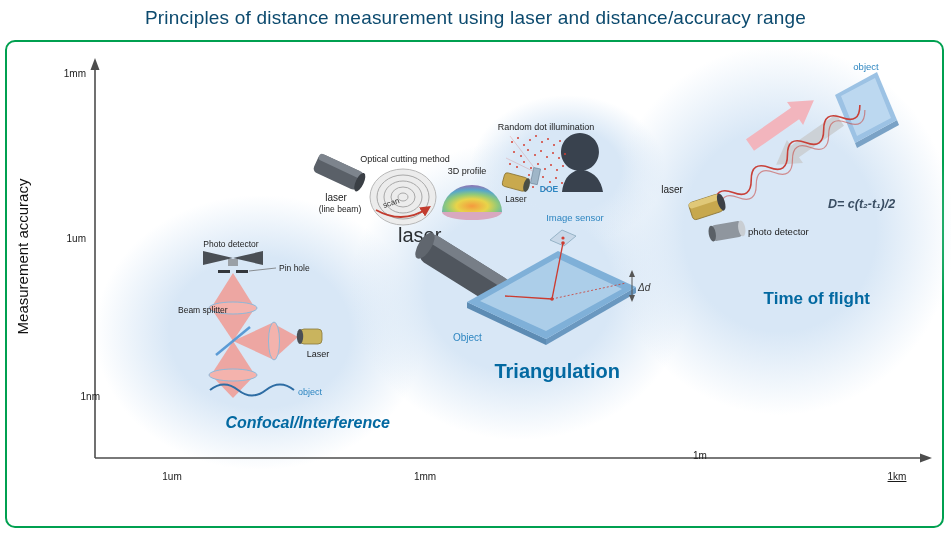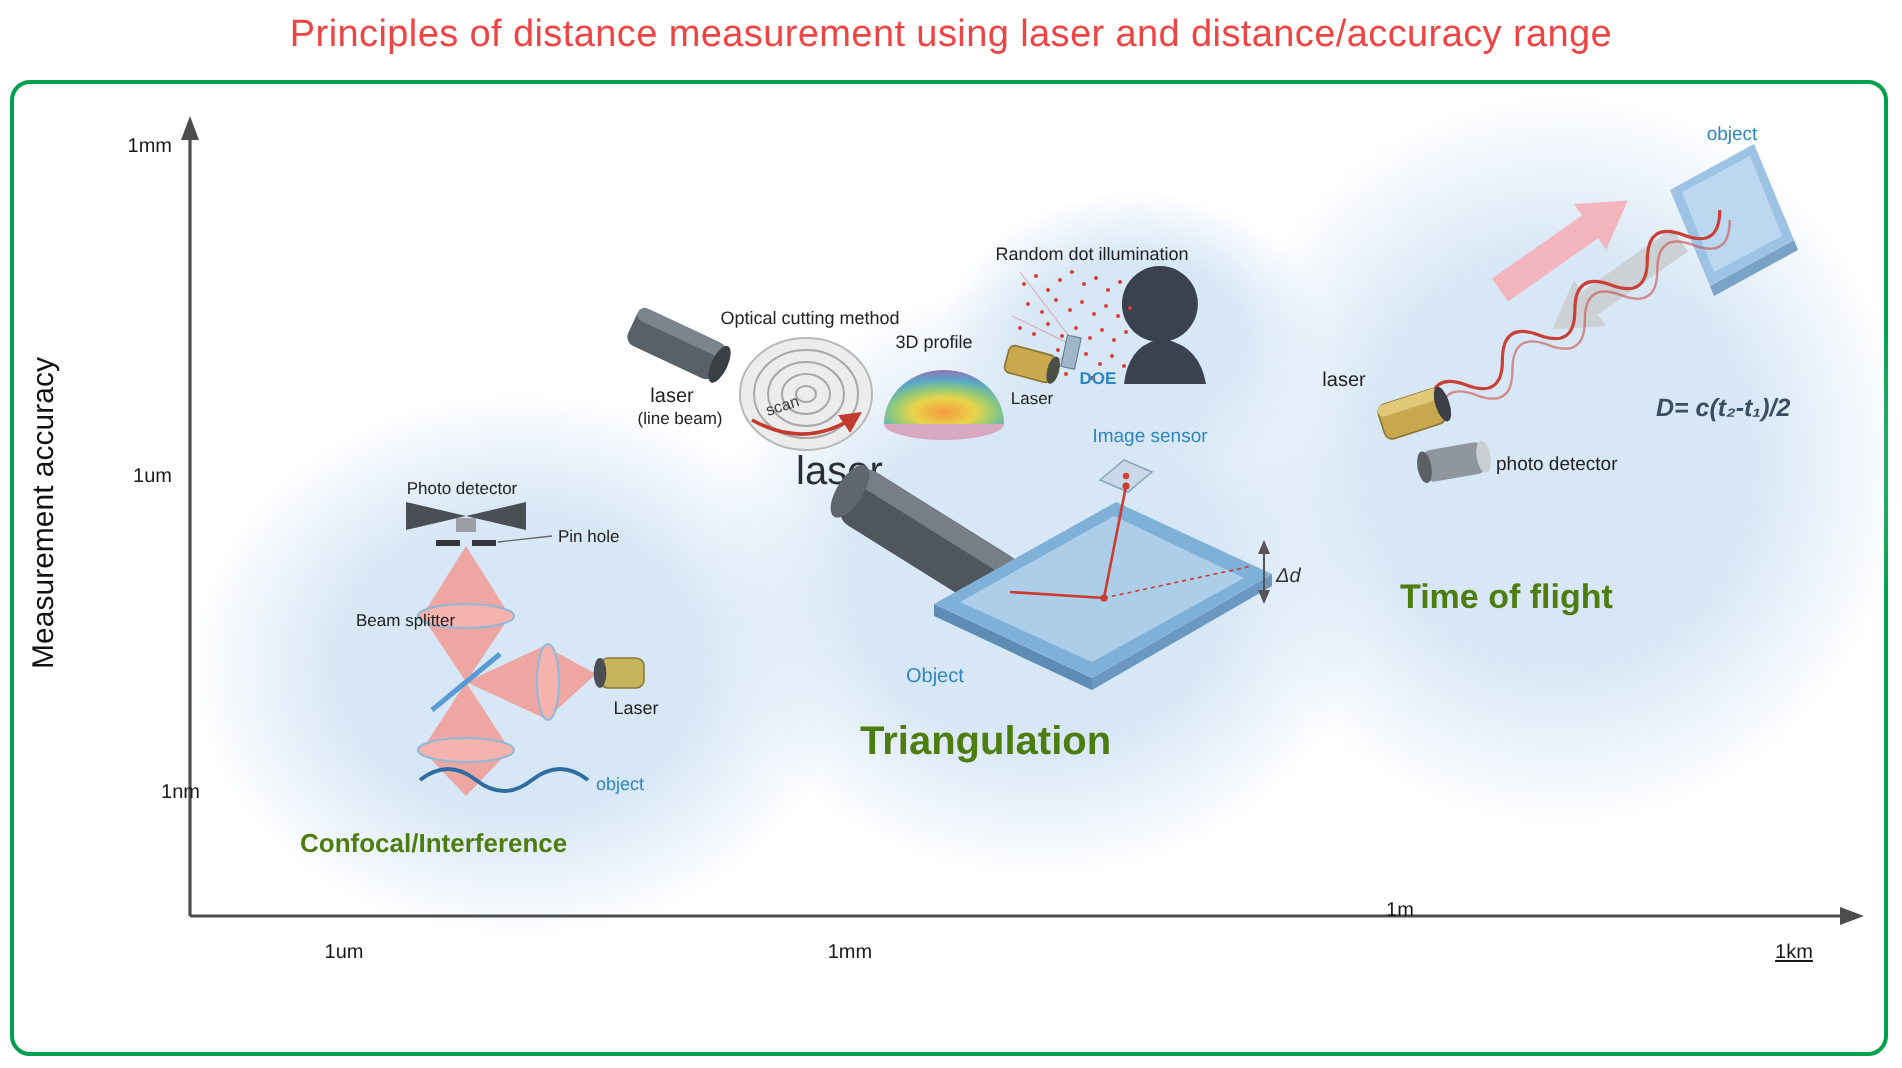--- a/index.html
+++ b/index.html
@@ -1,43 +1,43 @@
 <!DOCTYPE html>
 <html><head>
 <meta charset="utf-8">
 <style>
   html,body{margin:0;padding:0;background:#fff;}
   #app{position:relative;width:951px;height:534px;background:#ffffff;
        font-family:"Liberation Sans",sans-serif;overflow:hidden;}
   svg{font-family:"Liberation Sans",sans-serif;}
 
   .title{position:absolute;left:0;top:7px;width:100%;text-align:center;
-         font-size:19px;font-weight:500;color:#ef4444;letter-spacing:.2px;}
+         font-size:19px;font-weight:500;color:#0c4a6e;letter-spacing:.2px;}
   .frame{position:absolute;left:5px;top:40px;width:935px;height:484px;
          border:2px solid #00A050;border-radius:10px;}
 
   .blob{position:absolute;
         background:radial-gradient(closest-side,#d8e7f6 0%,#d8e7f6 55%,rgba(216,231,246,0) 100%);}
   .blob-confocal{left:95px;top:195px;width:330px;height:275px;}
   .blob-tri{left:350px;top:140px;width:340px;height:300px;}
   .blob-tri-top{left:470px;top:95px;width:195px;height:150px;}
   .blob-tof{left:605px;top:45px;width:350px;height:370px;}
 
   .axes-svg,.illu{position:absolute;pointer-events:none;}
   .axes-svg{left:0;top:0;}
 
   .tick{position:absolute;font-size:10px;color:#1a1a1a;}
   .ytick{width:52px;text-align:right;}
   .xtick{width:60px;text-align:center;}
   .axis-label{position:absolute;font-size:15px;color:#111;text-align:center;}
   .ylab{left:-83px;top:248px;width:210px;transform:rotate(-90deg);font-size:15px;}
   .xlab{left:380px;top:503px;width:260px;font-size:16px;}
 
-  .region-label{position:absolute;font-weight:bold;color:#4d7c0f;text-align:left;}
-  .lbl-confocal{left:150px;top:414px;width:240px;font-size:13px;}
+  .region-label{position:absolute;font-weight:bold;color:#0369a1;text-align:right;}
+  .lbl-confocal{left:150px;top:414px;width:240px;font-size:16px;font-style:italic;}
   .lbl-tri{left:430px;top:360px;width:190px;font-size:20px;}
   .lbl-tof{left:700px;top:289px;width:170px;font-size:17px;}
 </style>
 </head>
 <body>
 
 <div id="app">
 
   <div class="title">Principles of distance measurement using laser and distance/accuracy range</div>
   <div class="frame"></div>

